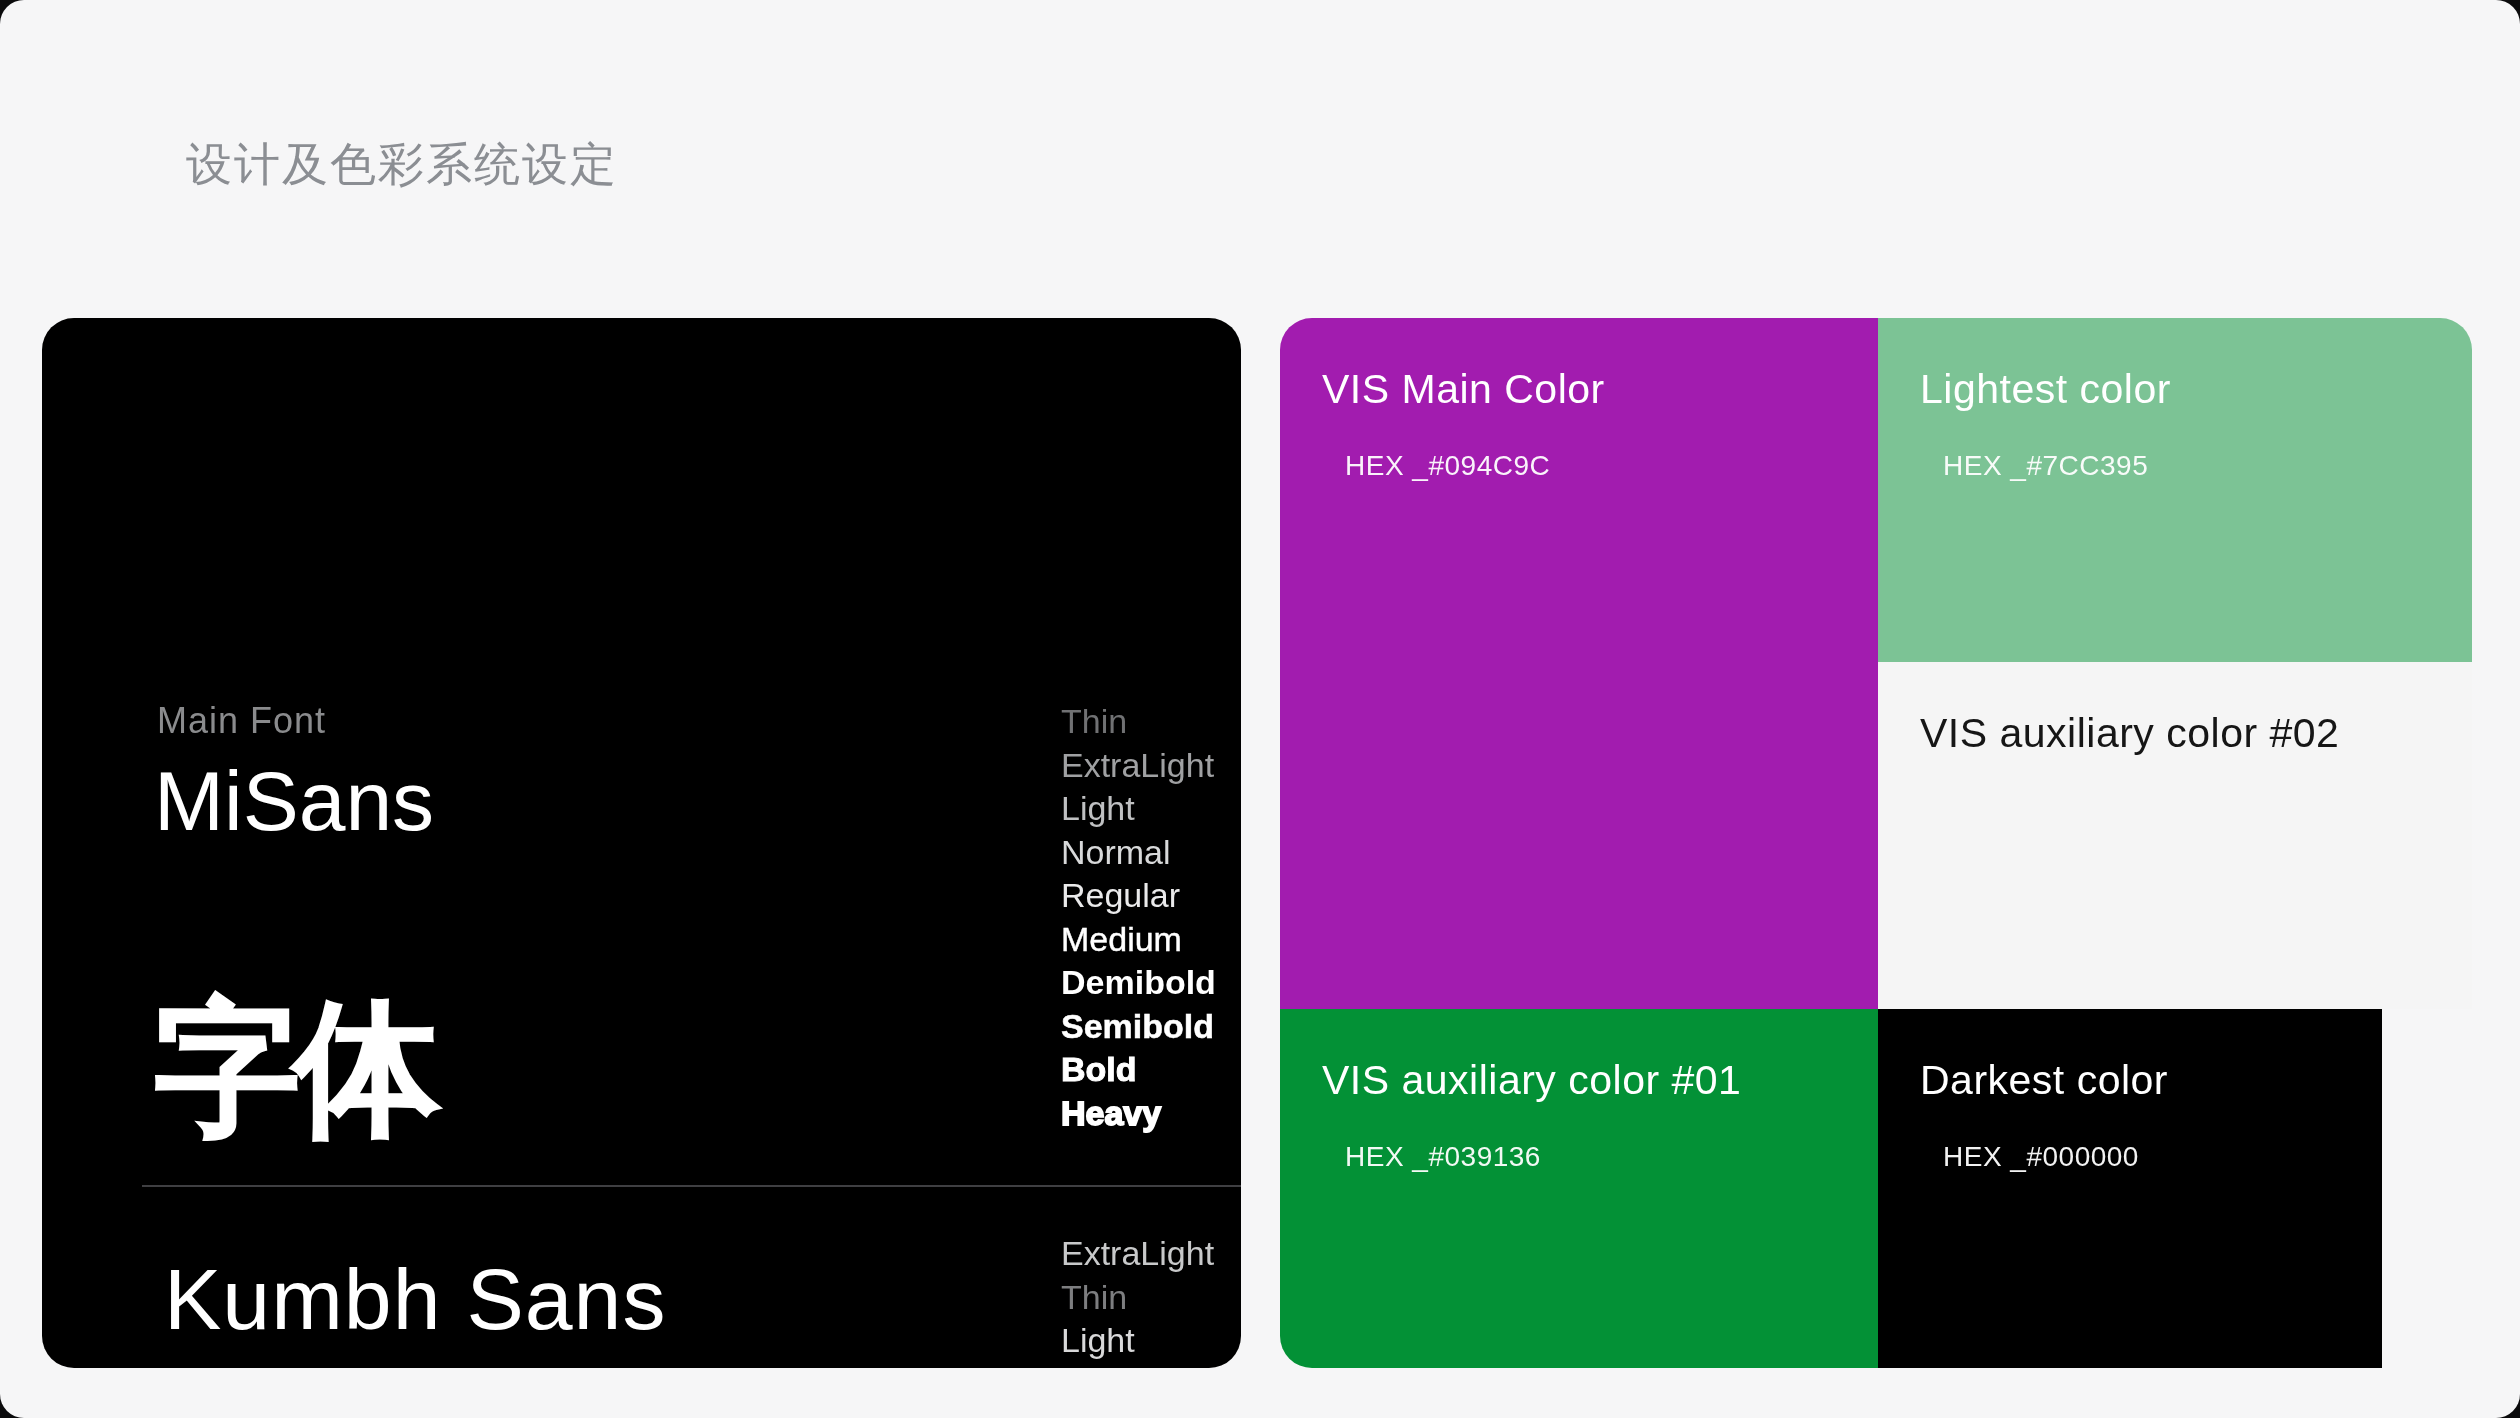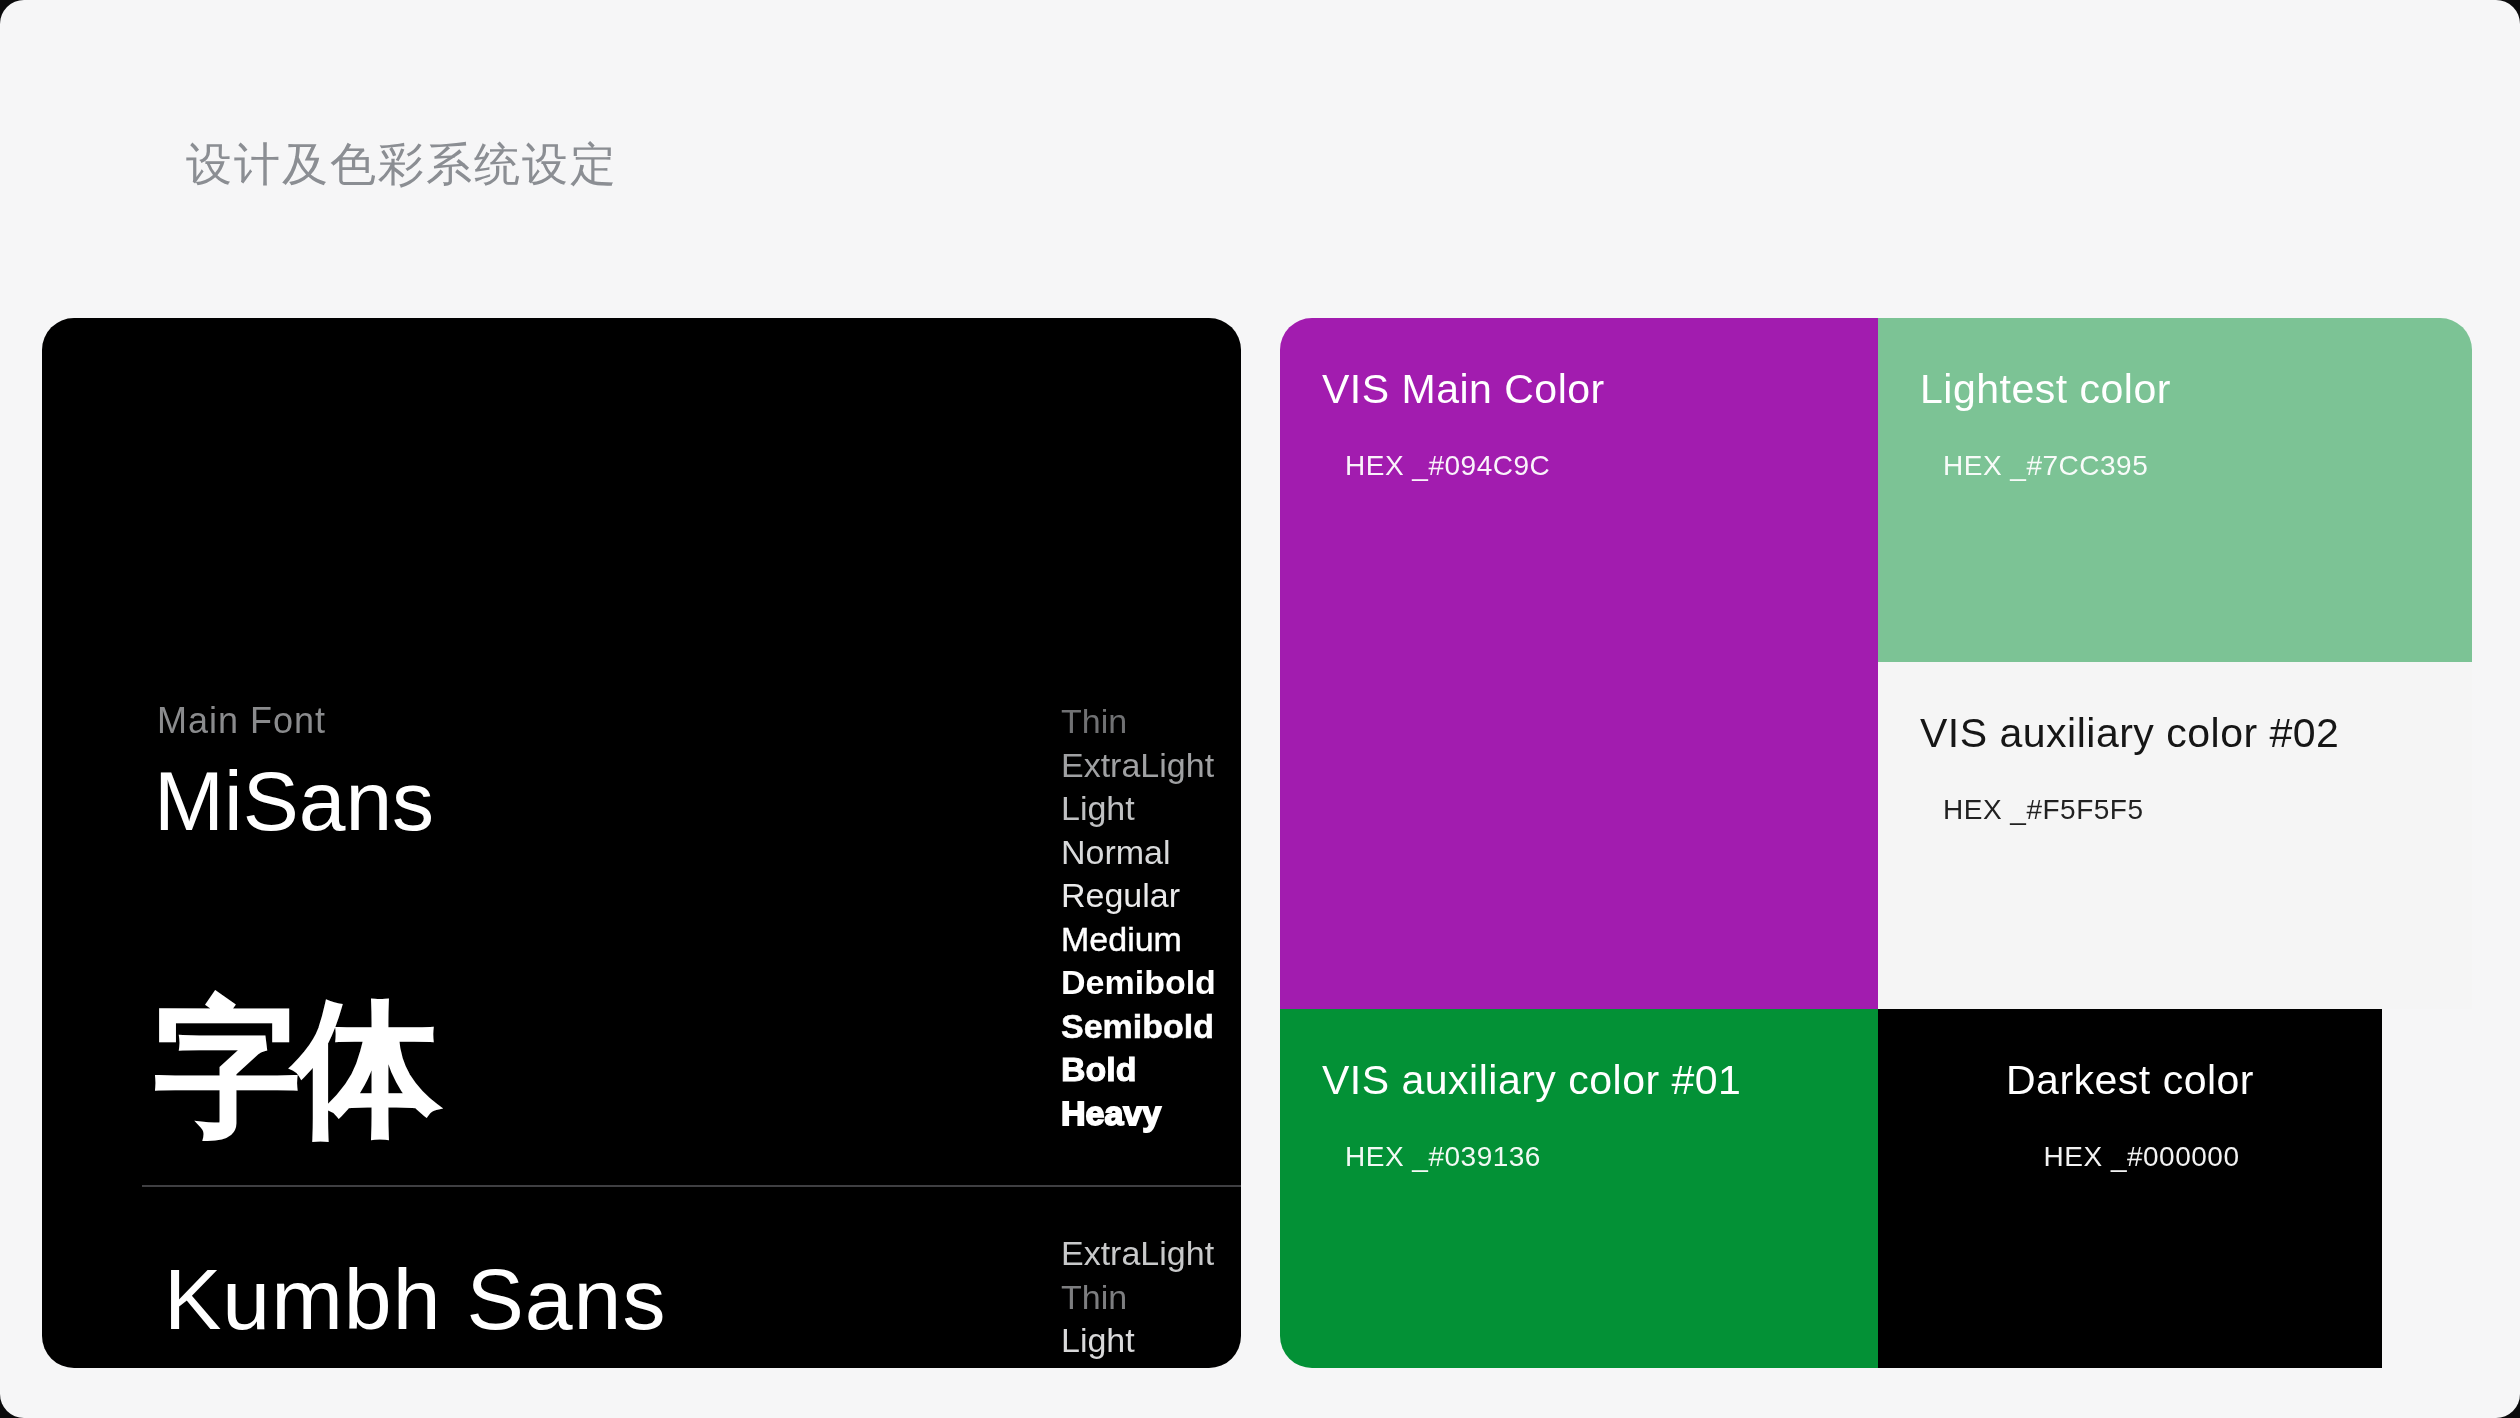--- a/index.html
+++ b/index.html
@@ -71,21 +71,21 @@
   
   .color-grid{
     position:absolute;left:1280px;top:318px;width:1192px;height:1050px;
     border-radius:32px;overflow:hidden;
   }
   .color-cell{position:absolute;box-sizing:border-box;padding:48px 42px 0 42px;}
   .cell-blue {left:0;top:0;width:598px;height:691px;}
   .cell-lgreen{left:598px;top:0;width:594px;height:344px;}
   .cell-white{left:598px;top:344px;width:594px;height:347px;}
   .cell-green{left:0;top:691px;width:598px;height:359px;}
-  .cell-black{left:598px;top:691px;width:504px;height:359px;text-align:center;}
+  .cell-black{left:598px;top:691px;width:504px;height:359px;}
   .cc-title{font-size:41px;line-height:46px;font-weight:500;letter-spacing:0.5px;}
   .cc-hex{margin-top:38px;font-size:28px;line-height:32px;font-weight:400;opacity:0.95;letter-spacing:0.5px;margin-left:23px;}
 </style>
 </head>
 <body>
 
 <div class="canvas">
 
   <div class="page-title">设计及色彩系统设定</div>
 
@@ -127,21 +127,20 @@
       <div class="cc-hex">HEX _#094C9C</div>
     </div>
 
     <div class="color-cell cell-lgreen" style="background: rgb(124, 195, 149); color: rgb(255, 255, 255);">
       <div class="cc-title">Lightest color</div>
       <div class="cc-hex">HEX _#7CC395</div>
     </div>
 
     <div class="color-cell cell-white" style="background: rgb(245, 245, 245); color: rgb(22, 22, 22);">
       <div class="cc-title">VIS auxiliary color #02</div>
-      <div class="cc-hex">HEX _#F5F5F5</div>
     </div>
 
     <div class="color-cell cell-green" style="background: rgb(3, 145, 54); color: rgb(255, 255, 255);">
       <div class="cc-title">VIS auxiliary color #01</div>
       <div class="cc-hex">HEX _#039136</div>
     </div>
 
     <div class="color-cell cell-black" style="background: rgb(0, 0, 0); color: rgb(255, 255, 255);">
       <div class="cc-title">Darkest color</div>
       <div class="cc-hex">HEX _#000000</div>

